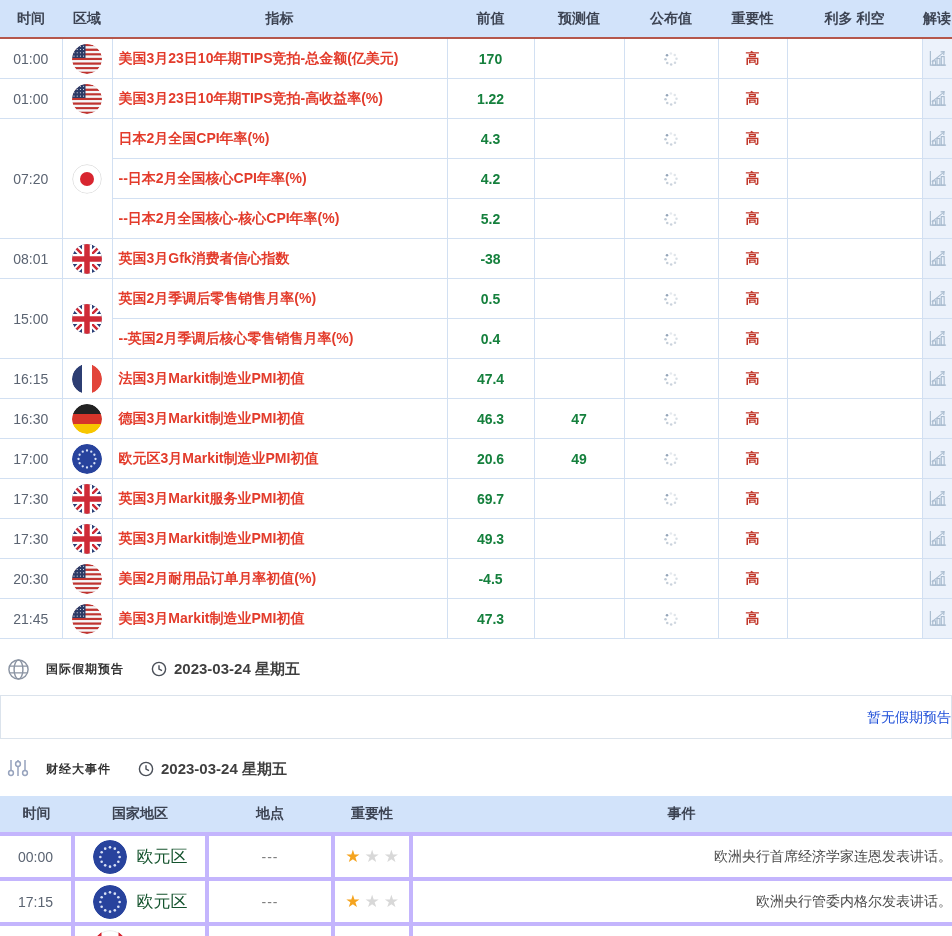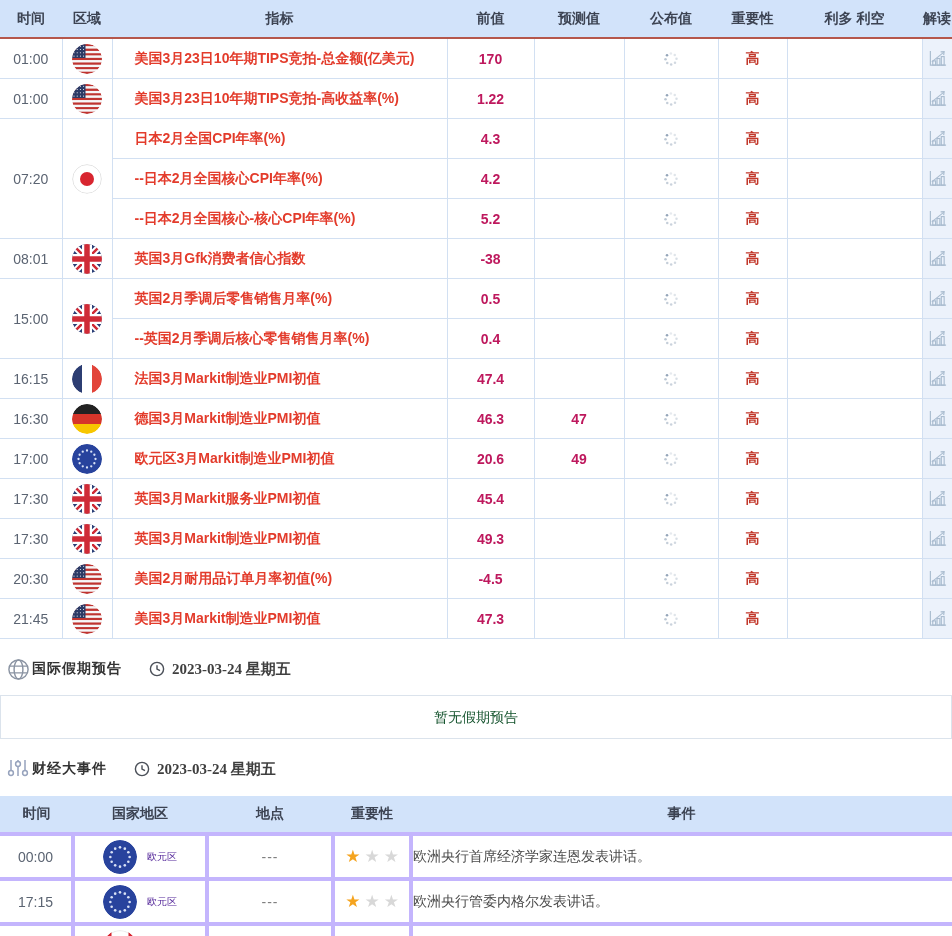--- a/index.html
+++ b/index.html
@@ -13,59 +13,59 @@
   .cal thead th{
     background:#d2e3fa;height:37px;font-size:14px;color:#3c4352;
     font-weight:700;border-bottom:2px solid #b5574c;padding:0;
   }
   .cal td{
     border:1px solid #d2e0f2;height:39px;text-align:center;
     font-size:14px;padding:0;background:#fff;
   }
   .cal tr td:first-child{border-left:none;}
   .cal tr td:last-child{border-right:none;}
-  .cal td.ind{text-align:left;padding-left:22px;color:#e33b2b;font-weight:700;}
+  .cal td.ind{text-align:left;padding-left:6px;color:#e33b2b;font-weight:700;}
   .cal td.time{color:#5b6472;}
-  .cal td.val{color:#be185d;font-weight:700;}
+  .cal td.val{color:#15803d;font-weight:700;}
   .cal td.imp{color:#c2382b;font-weight:700;}
   .cal td.interp{background:#ecf2fb;cursor:pointer;}
   .flag{width:30px;height:30px;display:block;margin:0 auto;border-radius:50%;}
   .spin{display:block;margin:0 auto;}
   .chart-ic{display:block;margin:0 auto;}
 
   
   .section-head{display:flex;align-items:center;height:34px;margin:13px 0 0 6px;}
   .sec-icon{display:inline-flex;width:24px;justify-content:center;}
-  .sec-title{font-size:14px;font-weight:700;color:#333;margin-left:2px;letter-spacing:1px;}
+  .sec-title{font-size:12px;font-weight:700;color:#333;margin-left:16px;letter-spacing:1px;}
   .clock-wrap{margin-left:27px;display:inline-flex;align-items:center;}
-  .sec-date{font-size:15px;font-weight:700;color:#3f3f3f;margin-left:7px;font-family:Liberation Serif, serif;}
+  .sec-date{font-size:15px;font-weight:700;color:#3f3f3f;margin-left:7px;}
 
   .empty-box{
     margin-top:9px;border:1px solid #dbe3ec;height:42px;line-height:42px;
-    text-align:center;font-size:14px;color:#14532d;
+    text-align:right;font-size:14px;color:#1d4ed8;
   }
 
   
   .ev{margin-top:10px;}
   .ev thead th{
     background:#d2e3fa;height:36px;font-size:14px;color:#3c4352;
     font-weight:700;border-bottom:1px solid #c3d4ea;padding:0;
   }
   .ev td{
     border:4px solid #c4b5fd;height:41px;text-align:center;
     font-size:14px;padding:0;background:#fff;
   }
   .ev tr td:first-child{border-left:none;}
   .ev tr td:last-child{border-right:none;}
   .ev td.time{color:#5b6472;}
   .ev td.loc{color:#808080;letter-spacing:1px;}
-  .ev td.evt{text-align:left;padding-left:0;color:#4a4a4a;}
+  .ev td.evt{text-align:right;padding-left:0;color:#4a4a4a;}
   .country-cell{display:flex;align-items:center;justify-content:center;gap:10px;}
   .country-cell .flag{margin:0;width:34px;height:34px;}
-  .country-name{color:#4c1d95;font-size:10px;}
+  .country-name{color:#14532d;font-size:17px;}
   .star{font-size:17px;color:#d8d8d8;margin:0 2px;}
   .star.on{color:#f5a41f;}
 </style>
 </head>
 <body>
 
 <table class="cal">
   <colgroup>
     <col style="width:62px">
       <col style="width:50px">
@@ -609,21 +609,21 @@
             <g clip-path="url(#cp-gb)">
               <rect width="30" height="30" fill="#2b3f77"></rect>
       <path d="M0 0 L30 30 M30 0 L0 30" stroke="#fff" stroke-width="6.5"></path>
       <path d="M0 0 L30 30 M30 0 L0 30" stroke="#cf2b37" stroke-width="2.5"></path>
       <path d="M15 0 V30 M0 15 H30" stroke="#fff" stroke-width="10"></path>
       <path d="M15 0 V30 M0 15 H30" stroke="#cf2b37" stroke-width="5.5"></path>
             </g>
           </svg>
         </td>
         <td class="ind">英国3月Markit服务业PMI初值</td>
-        <td class="val">45.4</td>
+        <td class="val">69.7</td>
         <td class="val"></td>
         <td>
           <svg class="spin" viewBox="0 0 16 16" width="16" height="16">
             <circle cx="4.01" cy="4.22" r="1.25" fill="#8ea0b5" opacity="0.95"></circle>
             <circle cx="7.85" cy="2.50" r="1.25" fill="#8ea0b5" opacity="0.22"></circle>
             <circle cx="11.78" cy="4.01" r="1.25" fill="#8ea0b5" opacity="0.28"></circle>
             <circle cx="13.50" cy="7.85" r="1.25" fill="#8ea0b5" opacity="0.34"></circle>
             <circle cx="11.99" cy="11.78" r="1.25" fill="#8ea0b5" opacity="0.40"></circle>
             <circle cx="8.15" cy="13.50" r="1.25" fill="#8ea0b5" opacity="0.46"></circle>
             <circle cx="4.22" cy="11.99" r="1.25" fill="#8ea0b5" opacity="0.52"></circle>

